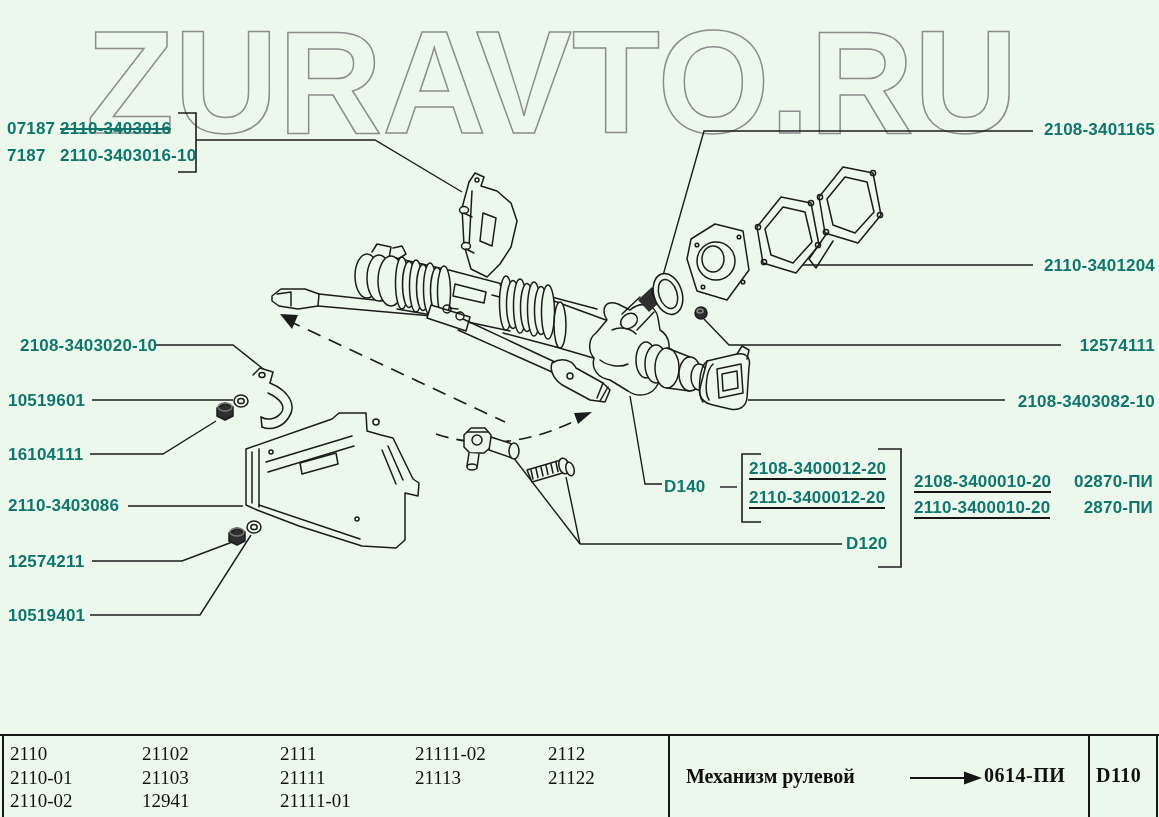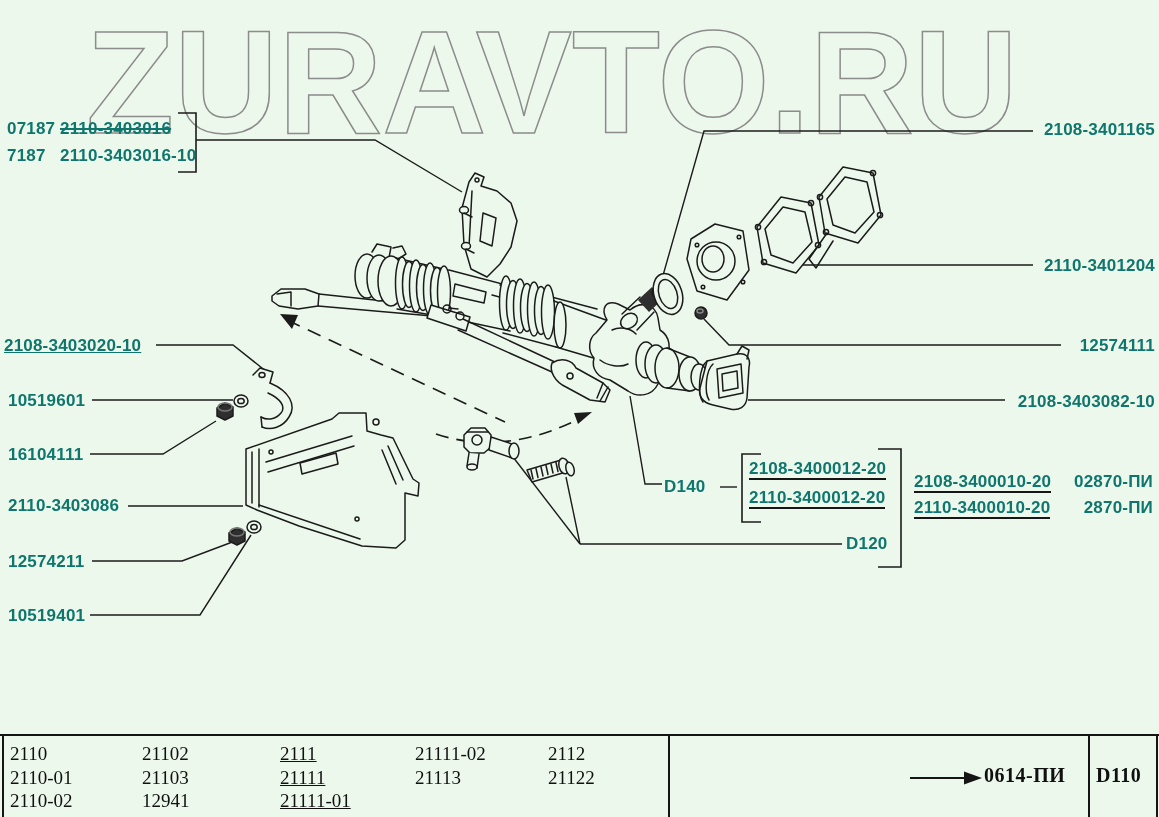--- a/index.html
+++ b/index.html
@@ -285,21 +285,21 @@
     </g>
   </svg>
 
   <div class="lbl" style="left:7px;top:119px;">
     <span class="code">07187</span><span class="strike">2110-3403016</span>
   </div>
   <div class="lbl" style="left:7px;top:146px;">
     <span class="code">7187</span><span>2110-3403016-10</span>
   </div>
 
-  <div class="lbl" style="left:4px;top:336px;text-decoration:underline;">2108-3403020-10</div>
+  <div class="lbl" style="left:20px;top:336px;">2108-3403020-10</div>
   <div class="lbl" style="left:8px;top:391px;">10519601</div>
   <div class="lbl" style="left:8px;top:445px;">16104111</div>
   <div class="lbl" style="left:8px;top:496px;">2110-3403086</div>
   <div class="lbl" style="left:8px;top:552px;">12574211</div>
   <div class="lbl" style="left:8px;top:606px;">10519401</div>
 
   <div class="lbl r" style="right:4px;top:120px;">2108-3401165</div>
   <div class="lbl r" style="right:4px;top:256px;">2110-3401204</div>
   <div class="lbl r" style="right:4px;top:336px;">12574111</div>
   <div class="lbl r" style="right:4px;top:392px;">2108-3403082-10</div>
@@ -324,34 +324,35 @@
   <div class="ft-col" style="left:10px;">
     <div>2110</div>
     <div>2110-01</div>
     <div>2110-02</div>
   </div>
   <div class="ft-col" style="left:142px;">
     <div>21102</div>
     <div>21103</div>
     <div>12941</div>
   </div>
-  <div class="ft-col" style="left:280px;text-decoration:underline;">
+  <div class="ft-col" style="left:280px;">
     <div>2111</div>
     <div>21111</div>
     <div>21111-01</div>
   </div>
   <div class="ft-col" style="left:415px;">
     <div>21111-02</div>
     <div>21113</div>
   </div>
   <div class="ft-col" style="left:548px;">
     <div>2112</div>
     <div>21122</div>
   </div>
 
+  <div class="ft-bold" style="left:686px;top:765px;">Механизм рулевой</div>
   <svg style="position:absolute;left:908px;top:770px;" width="76" height="16">
     <line x1="2" y1="8" x2="56" y2="8" stroke="#151515" stroke-width="1.8"></line>
     <polygon points="56,1.5 74,8 56,14.5" fill="#151515"></polygon>
   </svg>
   <div class="ft-bold" style="left:984px;top:764px;letter-spacing:.5px;">0614-ПИ</div>
   <div class="ft-bold" style="left:1096px;top:764px;letter-spacing:.5px;">D110</div>
 
 </div>
 
 </body></html>

